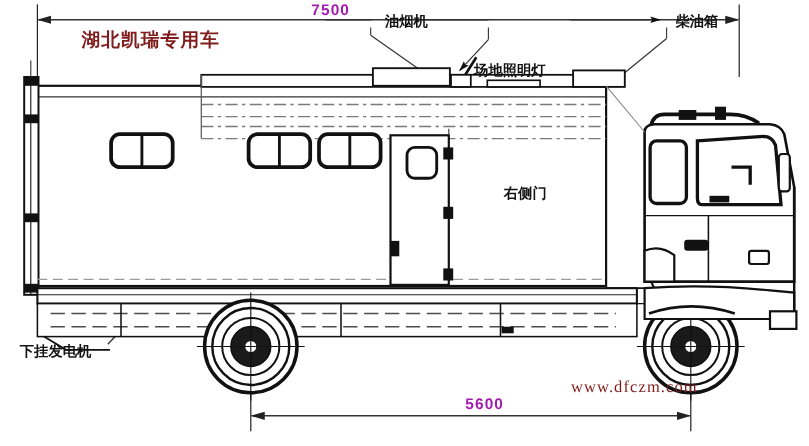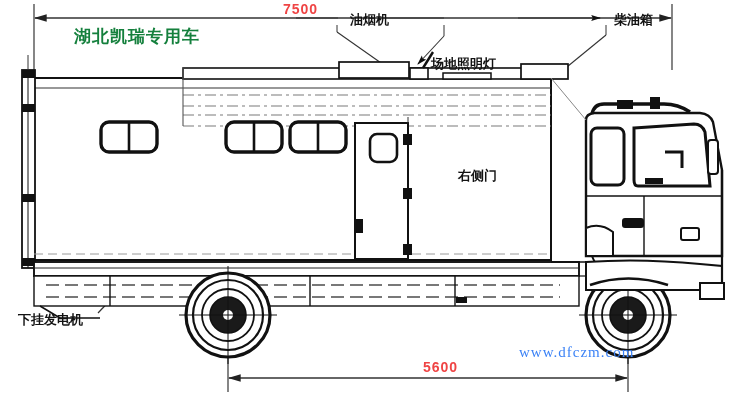--- a/index.html
+++ b/index.html
@@ -37,42 +37,42 @@
   }
   .txt-cn {
     font-size: 13px;
     font-weight: bold;
     color: #131313;
   }
   .txt-dim {
     font-family: "Liberation Sans", sans-serif;
     font-size: 14px;
     font-weight: bold;
-    color: #ef4444;
+    color: #a21caf;
     letter-spacing: 1px;
     text-align: center;
   }
   #brand-title {
     position: absolute;
     left: 74px;
     top: 25px;
     font-size: 17px;
     font-weight: bold;
-    color: #15803d;
+    color: #7f1d1d;
     letter-spacing: 1px;
     font-family: "Liberation Sans", sans-serif;
     white-space: nowrap;
   }
   #watermark-text {
     position: absolute;
     left: 519px;
     top: 344px;
     font-family: "Liberation Serif", serif;
     font-size: 15px;
-    color: #3b82f6;
+    color: #7f1d1d;
     letter-spacing: 1px;
     white-space: nowrap;
     font-weight: normal;
   }
   #lbl-hood   { left: 337px; top: 11px; margin-left: 13px; }
   #lbl-light  { left: 431px; top: 11px; margin-top: 44px; }
   #lbl-tank   { left: 614px; top: 11px; }
   #lbl-door   { left: 458px; top: 167px; }
   #lbl-gen    { left: 18px;   top: 311px; }
   #dim-top    { left: 283px; top: 1px; }

